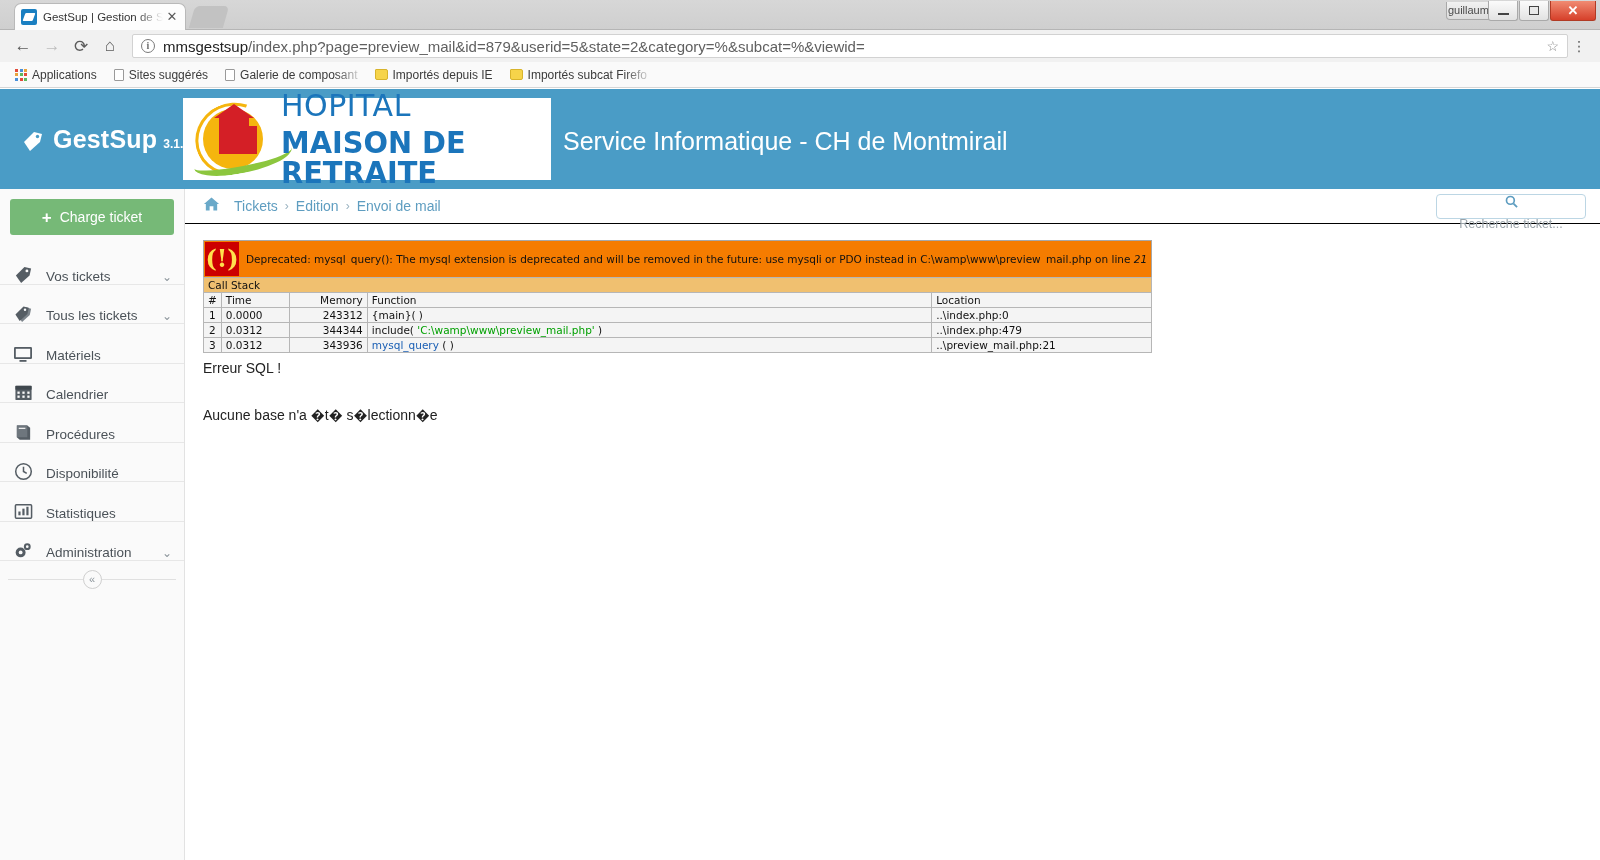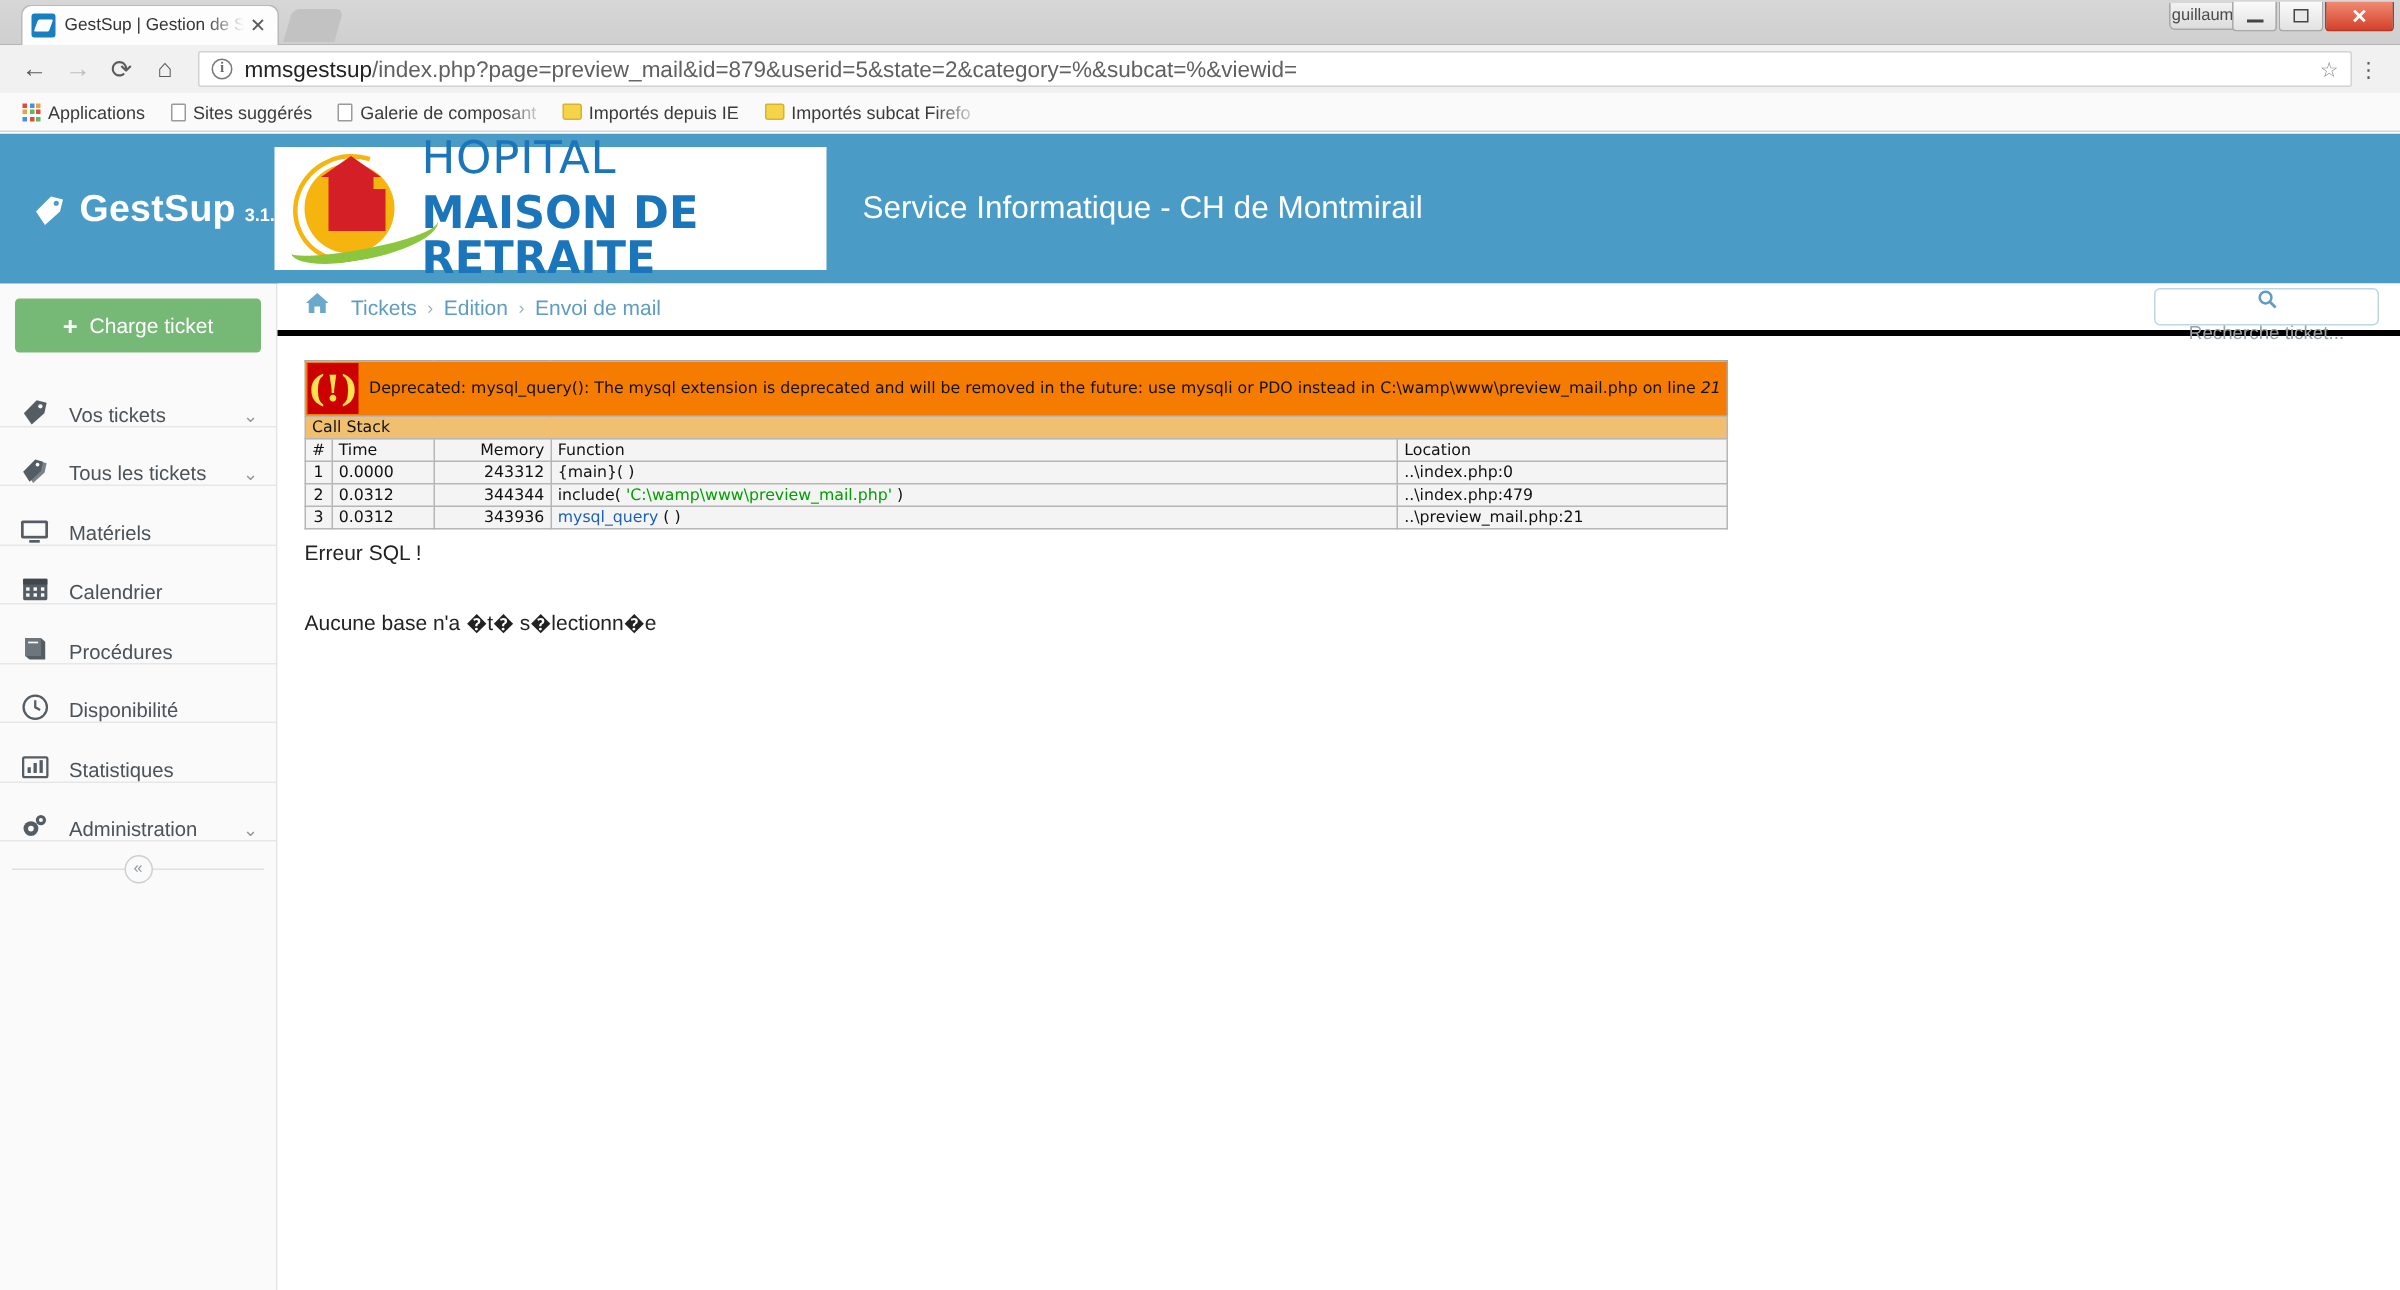--- a/index.html
+++ b/index.html
@@ -196,22 +196,22 @@
   .logo-l1 {
     font-size: 30px; color: #1b75bb; letter-spacing: .5px;
     font-family: "DejaVu Sans", sans-serif; font-weight: normal;
   }
   .logo-l2 {
     font-size: 30px; color: #1b75bb; margin-top: 7px;
     font-family: "DejaVu Sans", sans-serif; font-weight: bold;
     transform: scaleX(.96); transform-origin: left;
   }
   .header-title {
-    position: absolute; left: 575px; top: 38px;
-    font-size: 21px; color: #fff;
+    position: absolute; left: 563px; top: 38px;
+    font-size: 25px; color: #fff;
   }
 
   .topnav {
     position: absolute; right: 0; top: 101px;
     display: flex; height: 44px;
   }
   .topnav-item {
     display: flex; align-items: center; gap: 7px;
     padding: 0 15px; color: #fff; font-size: 13.5px; height: 44px;
   }
@@ -285,21 +285,21 @@
   .collapse-btn {
     position: relative; width: 19px; height: 19px; border-radius: 50%;
     border: 1px solid #cfcfcf; background: #fafafa;
     display: flex; align-items: center; justify-content: center;
     font-size: 11px; color: #8d969c;
   }
 
   
   .content { flex: 1; position: relative; background: #fff; }
   .crumb-bar {
-    height: 35px; border-bottom: 4px solid #000000;
+    height: 35px; border-bottom: 1px solid #000000;
     display: flex; align-items: center; padding: 0 14px 0 18px;
   }
   .home-icon { color: #6aa9c9; font-size: 16px; margin-right: 14px; }
   .crumbs { display: flex; align-items: center; gap: 7px; font-size: 14px; }
   .crumbs a { color: #5e9dc0; text-decoration: none; }
   .crumb-sep { color: #9bb4c2; font-size: 12px; }
   .search-box {
     margin-left: auto; width: 150px; height: 25px;
     border: 1px solid #bcd6e4; border-radius: 4px;
     display: flex; align-items: center; gap: 6px; padding: 0 8px; flex-direction: column;

